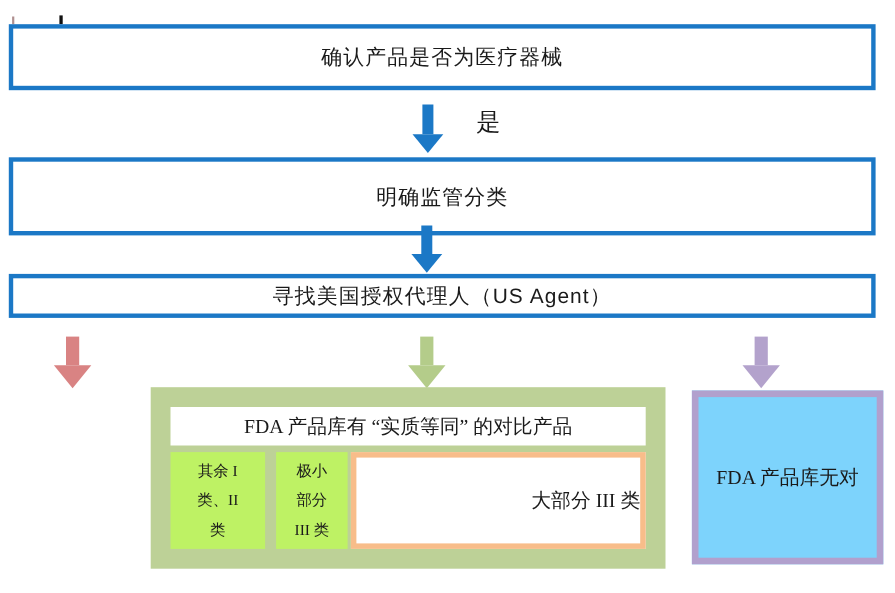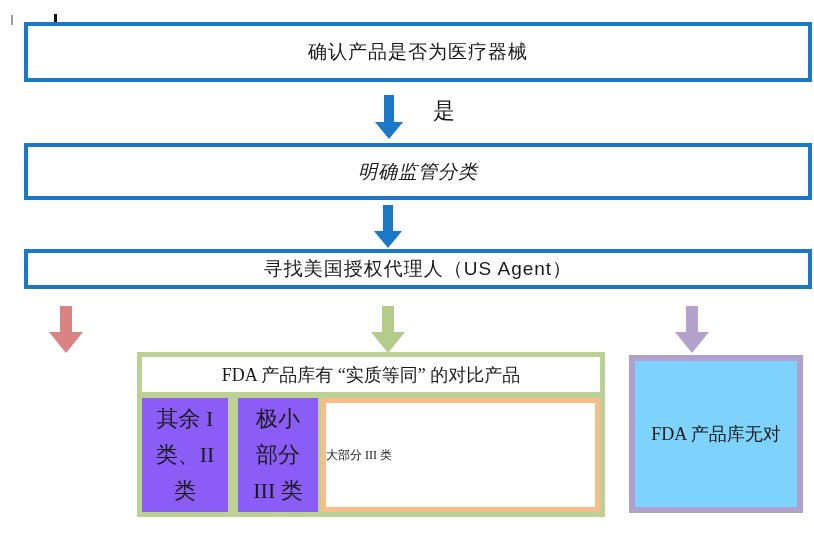--- a/index.html
+++ b/index.html
@@ -13,33 +13,33 @@
     overflow: hidden;
   }
   
   .tick { position: absolute; }
   .tick-black { left: 54px; top: 14px; width: 3px; height: 11px; background: #111; }
   .tick-gray  { left: 11px; top: 15px; width: 2px; height: 10px; background: #b09090; }
 
   
   .bluebox {
     position: absolute;
-    left: 24px;
+    left: 8px;
     width: 788px;
     box-sizing: border-box;
     border: 4px solid var(--blue);
     background: #fff;
     display: flex;
     align-items: center;
     justify-content: center;
     font-size: 19px;
     letter-spacing: 1px;
   }
   .box1 { top: 22px;  height: 60px; }
-  .box2 { top: 143px; height: 57px; font-style: italic; }
+  .box2 { top: 143px; height: 71px; }
   .box3 { top: 249px; height: 40px; }
 
   
   .arrow {
     position: absolute;
     display: flex;
     flex-direction: column;
     align-items: center;
   }
   .arrow .shaft { flex: 1; background: var(--col); }
@@ -83,55 +83,55 @@
     font-size: 18px;
     text-align: center;
   }
 
   .equiv-container {
     position: absolute;
     left: 137px; top: 352px;
     width: 468px; height: 165px;
     box-sizing: border-box;
     background: var(--green);
-    padding: 5px;
+    padding: 18px;
     display: flex;
     flex-direction: column;
   }
   .equiv-header {
     flex: none;
     height: 35px;
     background: #fff;
     display: flex;
     align-items: center;
     justify-content: center;
     font-size: 18px;
     margin-bottom: 6px;
   }
   .equiv-row { flex: 1; display: flex; min-height: 0; }
   .equiv-cell {
-    background: #8b5cf6;
+    background: #bef264;
     display: flex;
     flex-direction: column;
     justify-content: space-evenly;
     align-items: center;
-    font-size: 22px;
+    font-size: 14px;
     text-align: center;
   }
   .cell-rest { width: 86px; margin-right: 10px; }
-  .cell-tiny { width: 80px; margin-right: 3px; }
+  .cell-tiny { width: 65px; margin-right: 3px; }
   .cell-most {
     flex: 1;
     background: #fff;
     box-sizing: border-box;
     border: 5px solid var(--orange);
     display: flex;
     align-items: center;
-    justify-content: flex-start;
-    font-size: 12px;
+    justify-content: flex-end;
+    font-size: 18px;
   }
 
   .nomatch-box {
     position: absolute;
     left: 629px; top: 355px;
     width: 174px; height: 158px;
     box-sizing: border-box;
     border: 6px solid var(--purple);
     background: #7dd3fc;
     display: flex;

